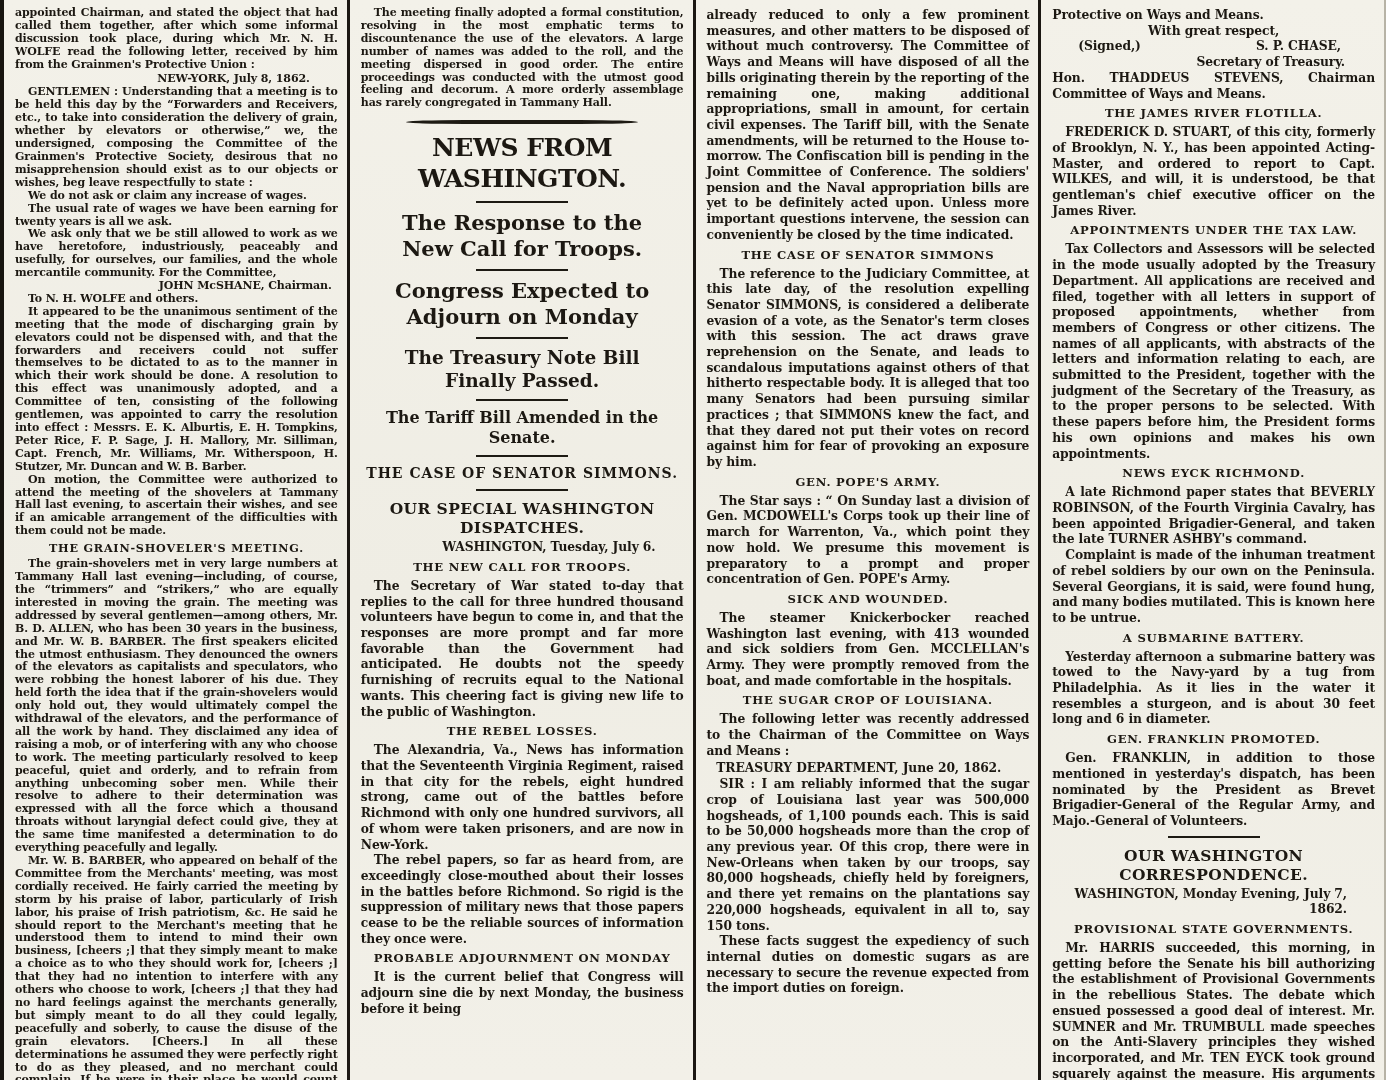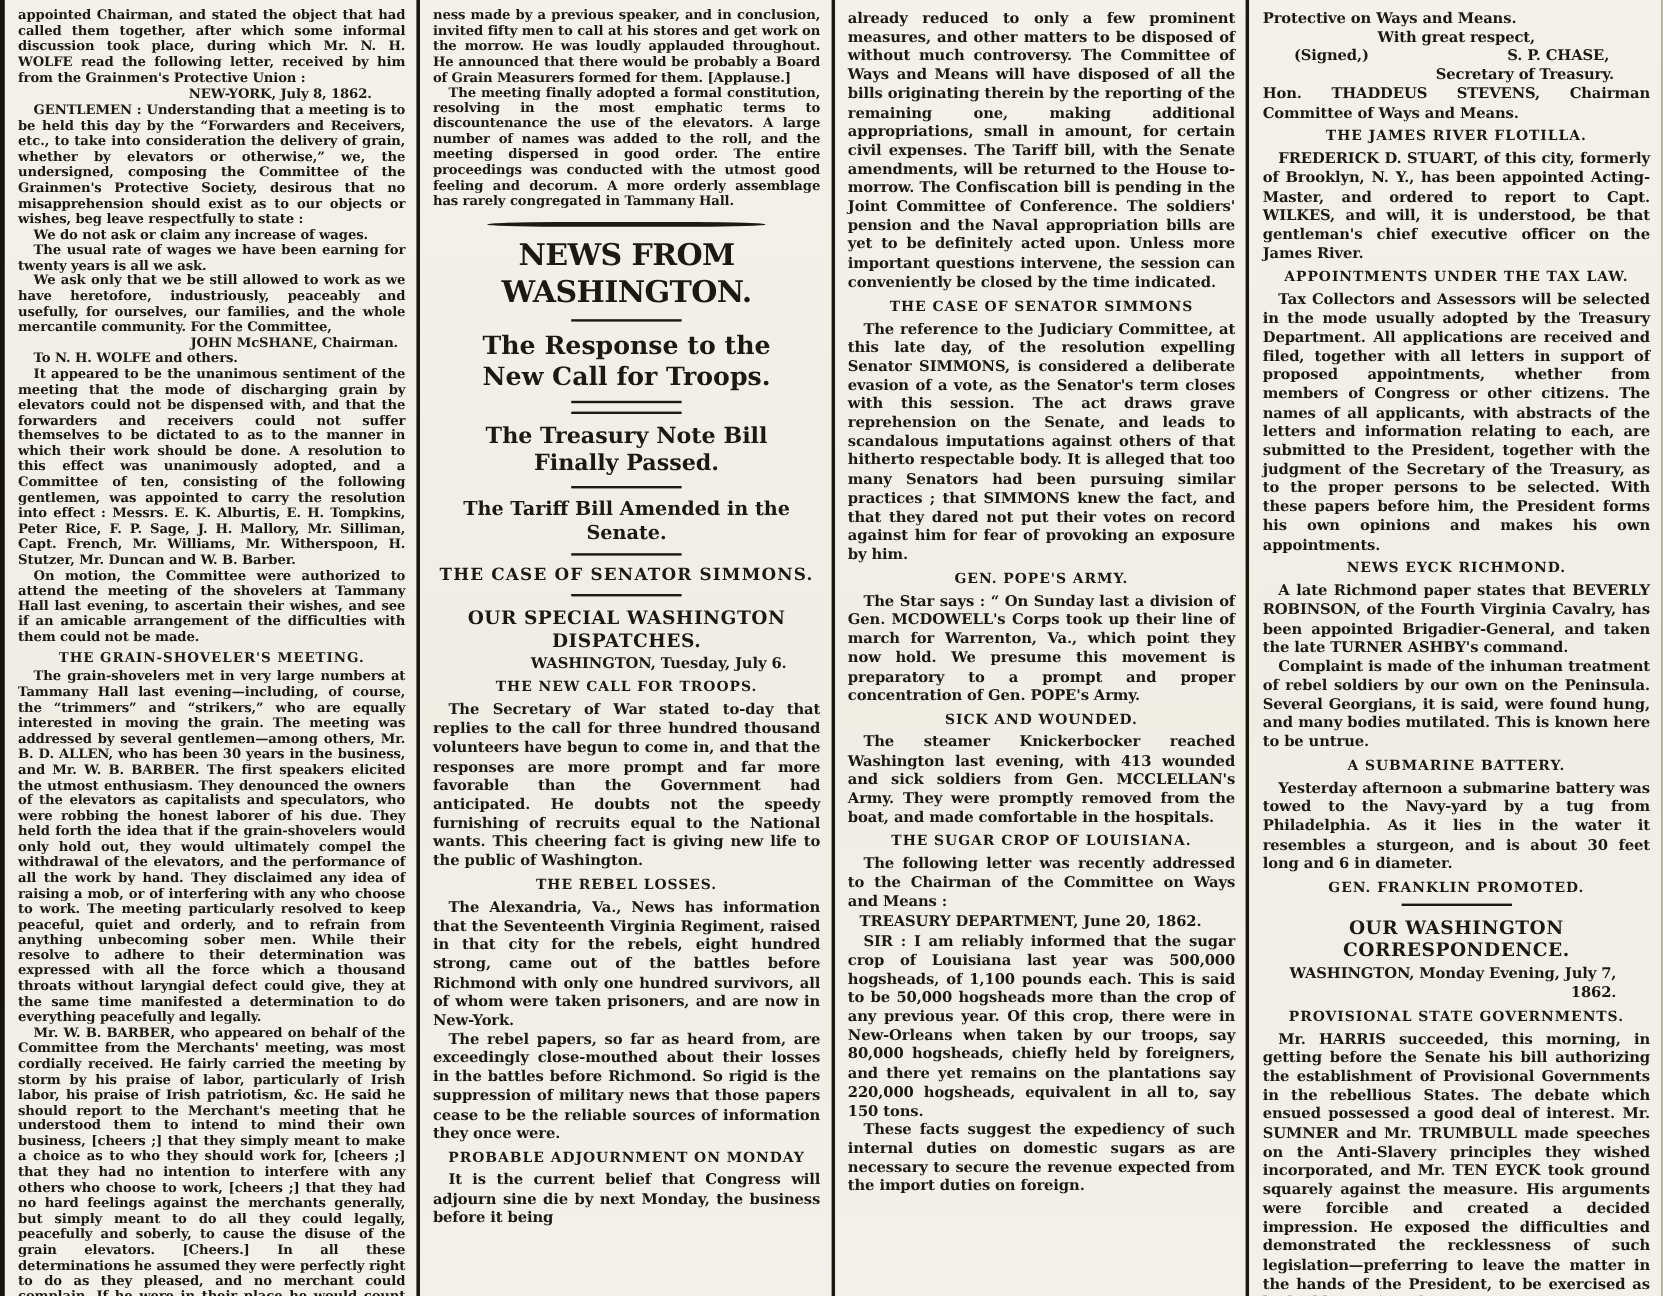--- a/index.html
+++ b/index.html
@@ -1,18 +1,18 @@
 <!DOCTYPE html>
 <html><head>
 <meta charset="utf-8">
 <style>
   html,body { margin:0; padding:0; background:#d8d5cc; }
   .page {
     width:1386px; height:1080px; box-sizing:border-box;
-    display:flex; background:#fef9c3;
+    display:flex; background:#a3a3a3;
     border-left:4px solid #17140f; border-right:2px solid #b7b3a6;
     font-family:"DejaVu Serif", serif; color:#1c1812;
     overflow:hidden;
   }
   .col {
     flex:1 1 0; box-sizing:border-box; overflow:hidden;
     padding:7px 9px 0 11px; border-right:3px solid #1b1712;
     background:linear-gradient(180deg,#f3f1e9 0%,#efede4 55%,#f2f0e8 100%);
   }
   .col:last-child { border-right:none; }
@@ -49,27 +49,27 @@
       <p class="para d">We ask only that we be still allowed to work as we have heretofore, industriously, peaceably and usefully, for ourselves, our families, and the whole mercantile community.  For the Committee,</p>
       <div class="sig d">JOHN McSHANE, Chairman.</div>
       <p class="para d">To N. H. WOLFE and others.</p>
       <p class="para d">It appeared to be the unanimous sentiment of the meeting that the mode of discharging grain by elevators could not be dispensed with, and that the forwarders and receivers could not suffer themselves to be dictated to as to the manner in which their work should be done.  A resolution to this effect was unanimously adopted, and a Committee of ten, consisting of the following gentlemen, was appointed to carry the resolution into effect : Messrs. E. K. Alburtis, E. H. Tompkins, Peter Rice, F. P. Sage, J. H. Mallory, Mr. Silliman, Capt. French, Mr. Williams, Mr. Witherspoon, H. Stutzer, Mr. Duncan and W. B. Barber.</p>
       <p class="para d">On motion, the Committee were authorized to attend the meeting of the shovelers at Tammany Hall last evening, to ascertain their wishes, and see if an amicable arrangement of the difficulties with them could not be made.</p>
       <div class="h-caps-sm">THE GRAIN-SHOVELER'S MEETING.</div>
       <p class="para d">The grain-shovelers met in very large numbers at Tammany Hall last evening—including, of course, the “trimmers” and “strikers,” who are equally interested in moving the grain.  The meeting was addressed by several gentlemen—among others, Mr. B. D. ALLEN, who has been 30 years in the business, and Mr. W. B. BARBER.  The first speakers elicited the utmost enthusiasm.  They denounced the owners of the elevators as capitalists and speculators, who were robbing the honest laborer of his due.  They held forth the idea that if the grain-shovelers would only hold out, they would ultimately compel the withdrawal of the elevators, and the performance of all the work by hand.  They disclaimed any idea of raising a mob, or of interfering with any who choose to work.  The meeting particularly resolved to keep peaceful, quiet and orderly, and to refrain from anything unbecoming sober men.  While their resolve to adhere to their determination was expressed with all the force which a thousand throats without laryngial defect could give, they at the same time manifested a determination to do everything peacefully and legally.</p>
       <p class="para d">Mr. W. B. BARBER, who appeared on behalf of the Committee from the Merchants' meeting, was most cordially received.  He fairly carried the meeting by storm by his praise of labor, particularly of Irish labor, his praise of Irish patriotism, &amp;c.  He said he should report to the Merchant's meeting that he understood them to intend to mind their own business, [cheers ;] that they simply meant to make a choice as to who they should work for, [cheers ;] that they had no intention to interfere with any others who choose to work, [cheers ;] that they had no hard feelings against the merchants generally, but simply meant to do all they could legally, peacefully and soberly, to cause the disuse of the grain elevators.  [Cheers.]  In all these determinations he assumed they were perfectly right to do as they pleased, and no merchant could complain.  If he were in their place he would count the cost of it and decide what was best for his family.  He defended the New-York merchants from a charge of selfish-</p>
     </div>
   <div class="col">
-      <p class="para noindent d">ness made by a previous speaker, and in conclusion, invited fifty men to call at his stores and get work on the morrow.  He was loudly applauded throughout. He announced that there would be probably a Board of Grain Measurers formed for them.  [Applause.]</p>
       <p class="para d">The meeting finally adopted a formal constitution, resolving in the most emphatic terms to discountenance the use of the elevators.  A large number of names was added to the roll, and the meeting dispersed in good order.  The entire proceedings was conducted with the utmost good feeling and decorum.  A more orderly assemblage has rarely congregated in Tammany Hall.</p>
       <div class="rule-heavy"></div>
       <div class="h-xl">NEWS FROM WASHINGTON.</div>
       <div class="rule"></div>
       <div class="h-lg">The Response to the New Call for Troops.</div>
       <div class="rule"></div>
+      <div class="h-lg">Congress Expected to Adjourn on Monday</div>
       <div class="rule"></div>
       <div class="h-md">The Treasury Note Bill Finally Passed.</div>
       <div class="rule"></div>
       <div class="h-sm2">The Tariff Bill Amended in the Senate.</div>
       <div class="rule"></div>
       <div class="h-caps-lg">THE CASE OF SENATOR SIMMONS.</div>
       <div class="rule"></div>
       <div class="h-caps-md">OUR SPECIAL WASHINGTON DISPATCHES.</div>
       <div class="dateline l">WASHINGTON, Tuesday, July 6.</div>
       <div class="h-caps-sm l-head">THE NEW CALL FOR TROOPS.</div>
@@ -106,19 +106,20 @@
       <div class="h-caps-sm l-head">THE JAMES RIVER FLOTILLA.</div>
       <p class="para l">FREDERICK D. STUART, of this city, formerly of Brooklyn, N. Y., has been appointed Acting-Master, and ordered to report to Capt. WILKES, and will, it is understood, be that gentleman's chief executive officer on the James River.</p>
       <div class="h-caps-sm l-head">APPOINTMENTS UNDER THE TAX LAW.</div>
       <p class="para l">Tax Collectors and Assessors will be selected in the mode usually adopted by the Treasury Department. All applications are received and filed, together with all letters in support of proposed appointments, whether from members of Congress or other citizens. The names of all applicants, with abstracts of the letters and information relating to each, are submitted to the President, together with the judgment of the Secretary of the Treasury, as to the proper persons to be selected.  With these papers before him, the President forms his own opinions and makes his own appointments.</p>
       <div class="h-caps-sm l-head">NEWS EYCK RICHMOND.</div>
       <p class="para l">A late Richmond paper states that BEVERLY ROBINSON, of the Fourth Virginia Cavalry, has been appointed Brigadier-General, and taken the late TURNER ASHBY's command.</p>
       <p class="para l">Complaint is made of the inhuman treatment of rebel soldiers by our own on the Peninsula.  Several Georgians, it is said, were found hung, and many bodies mutilated.  This is known here to be untrue.</p>
       <div class="h-caps-sm l-head">A SUBMARINE BATTERY.</div>
       <p class="para l">Yesterday afternoon a submarine battery was towed to the Navy-yard by a tug from Philadelphia.  As it lies in the water it resembles a sturgeon, and is about 30 feet long and 6 in diameter.</p>
       <div class="h-caps-sm l-head">GEN. FRANKLIN PROMOTED.</div>
+      <p class="para l">Gen. FRANKLIN, in addition to those mentioned in yesterday's dispatch, has been nominated by the President as Brevet Brigadier-General of the Regular Army, and Majo.-General of Volunteers.</p>
       <div class="rule"></div>
       <div class="h-caps-md">OUR WASHINGTON CORRESPONDENCE.</div>
       <div class="dateline l">WASHINGTON, Monday Evening, July 7, 1862.</div>
       <div class="h-caps-sm l-head">PROVISIONAL STATE GOVERNMENTS.</div>
       <p class="para l">Mr. HARRIS succeeded, this morning, in getting before the Senate his bill authorizing the establishment of Provisional Governments in the rebellious States.  The debate which ensued possessed a good deal of interest.  Mr. SUMNER and Mr. TRUMBULL made speeches on the Anti-Slavery principles they wished incorporated, and Mr. TEN EYCK took ground squarely against the measure.  His arguments were forcible and created a decided impression.  He exposed the difficulties and demonstrated the recklessness of such legislation—preferring to leave the matter in the hands of the President, to be exercised as he had heretofore done it.</p>
     </div>
 </div>
 
 </body></html>

